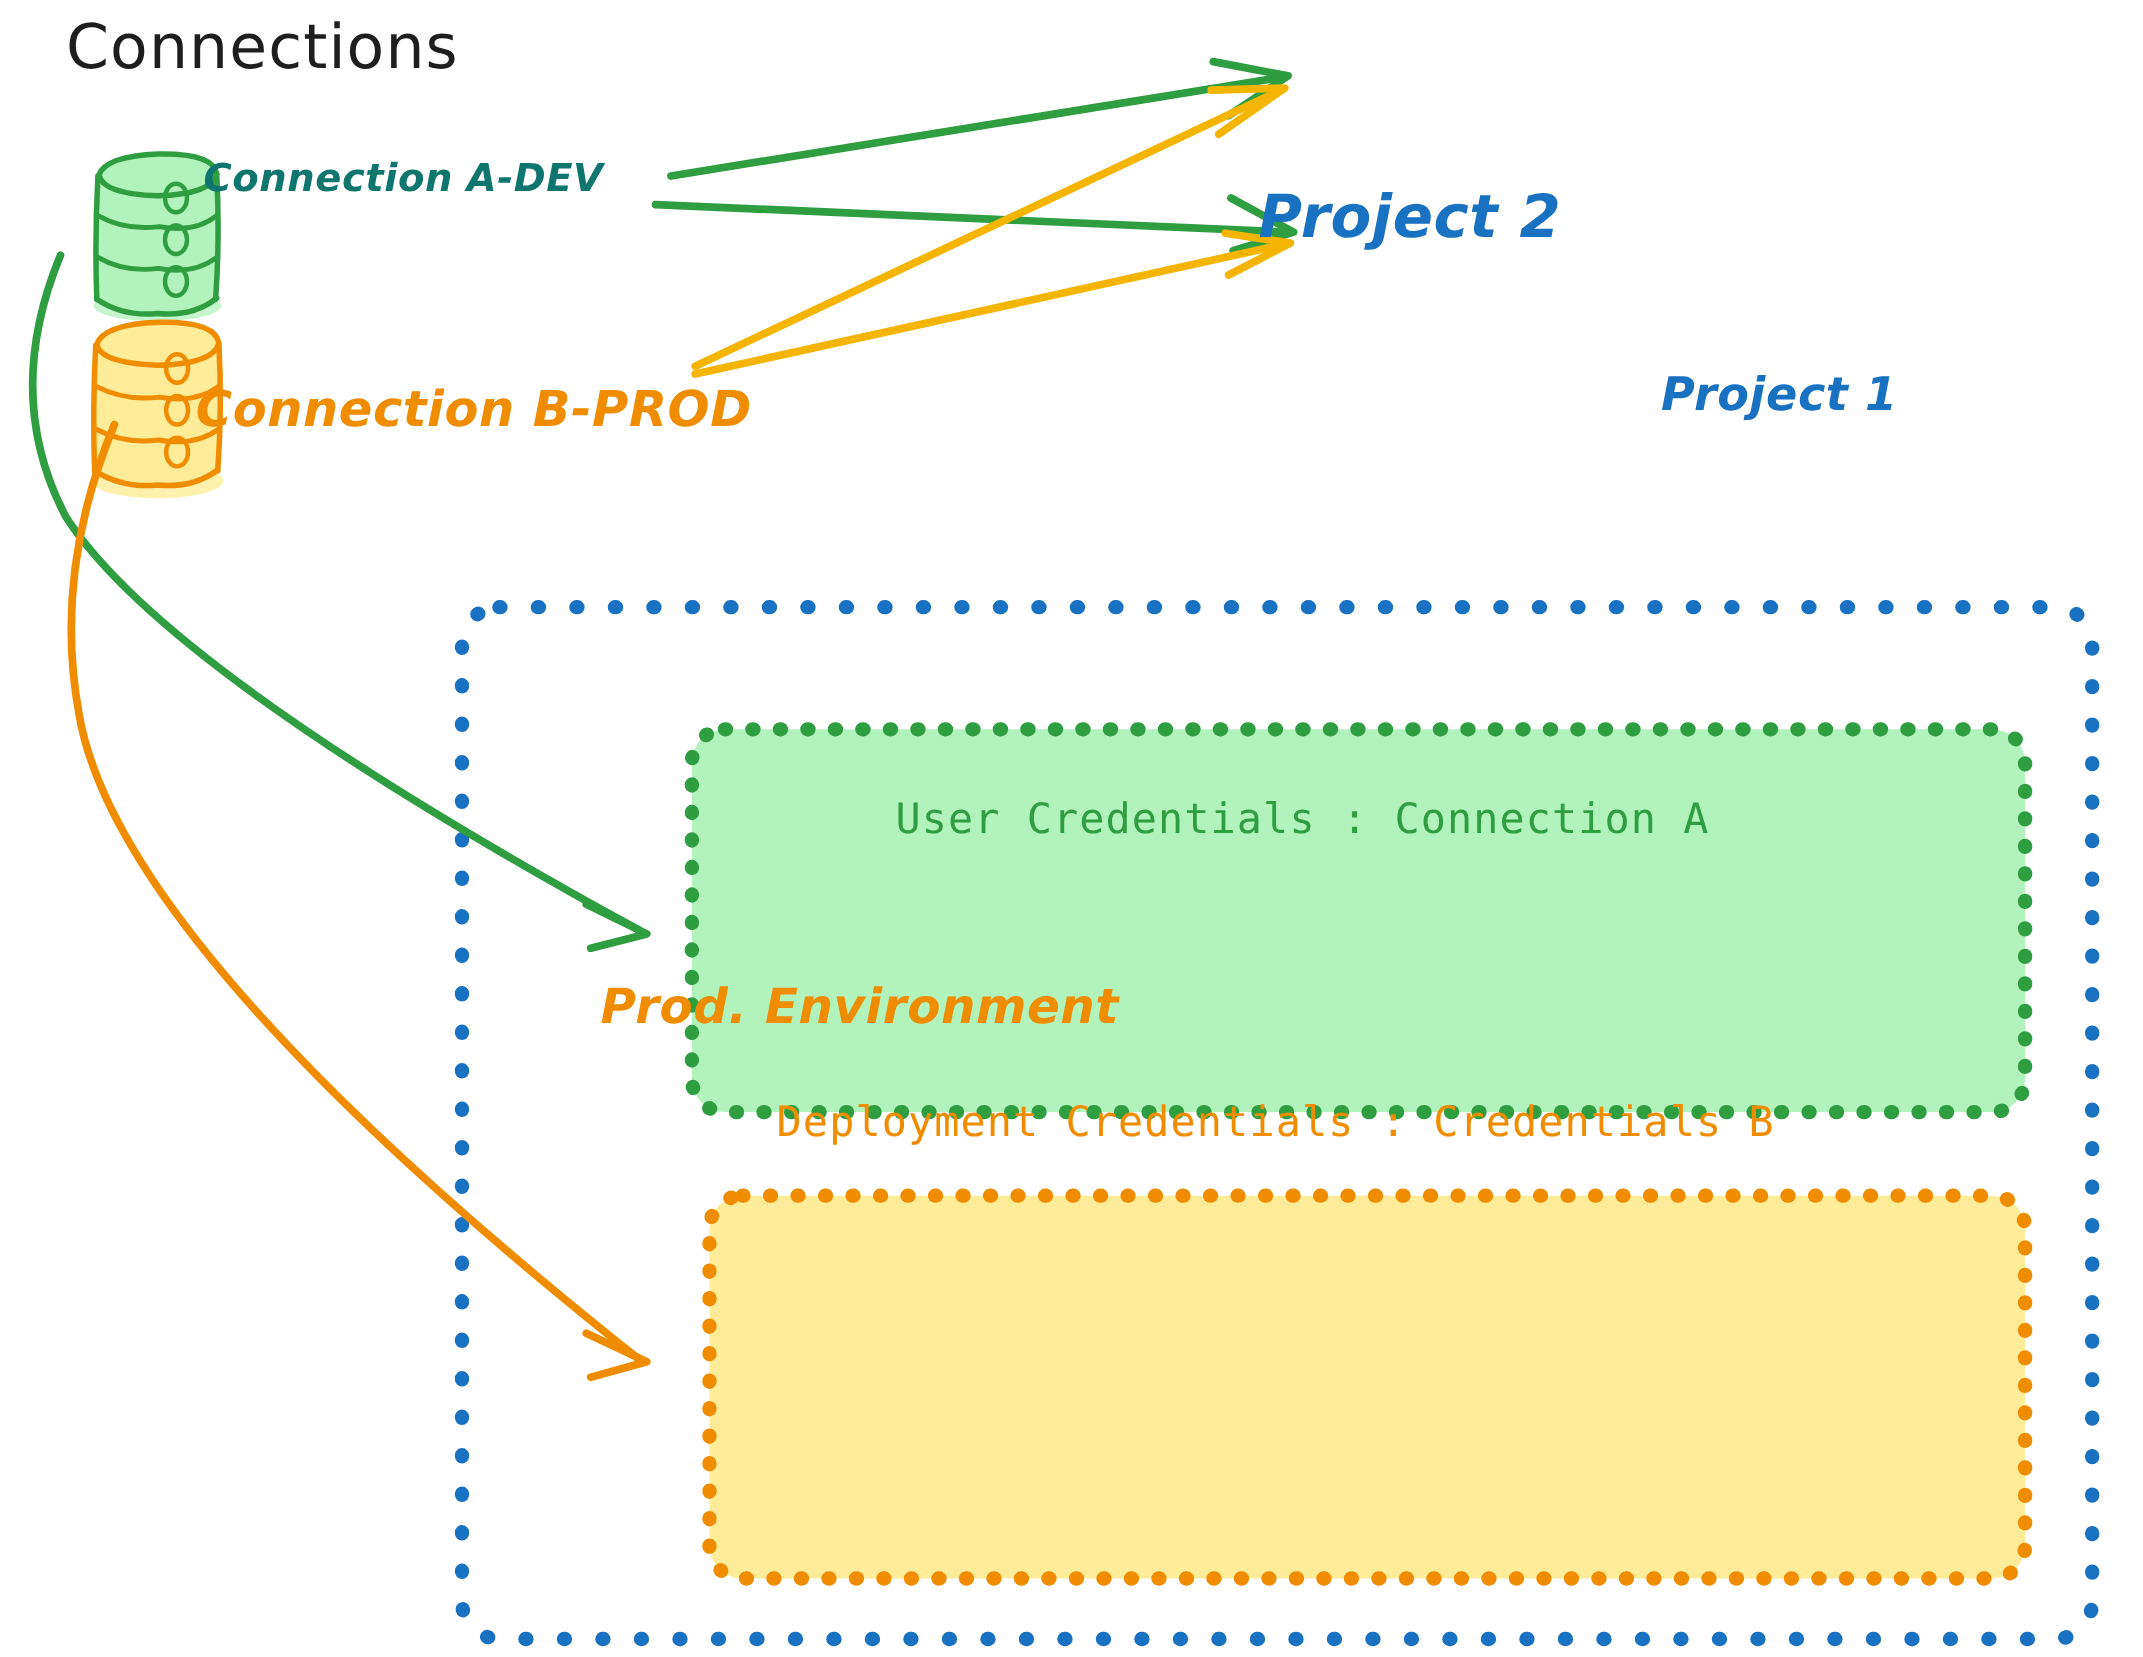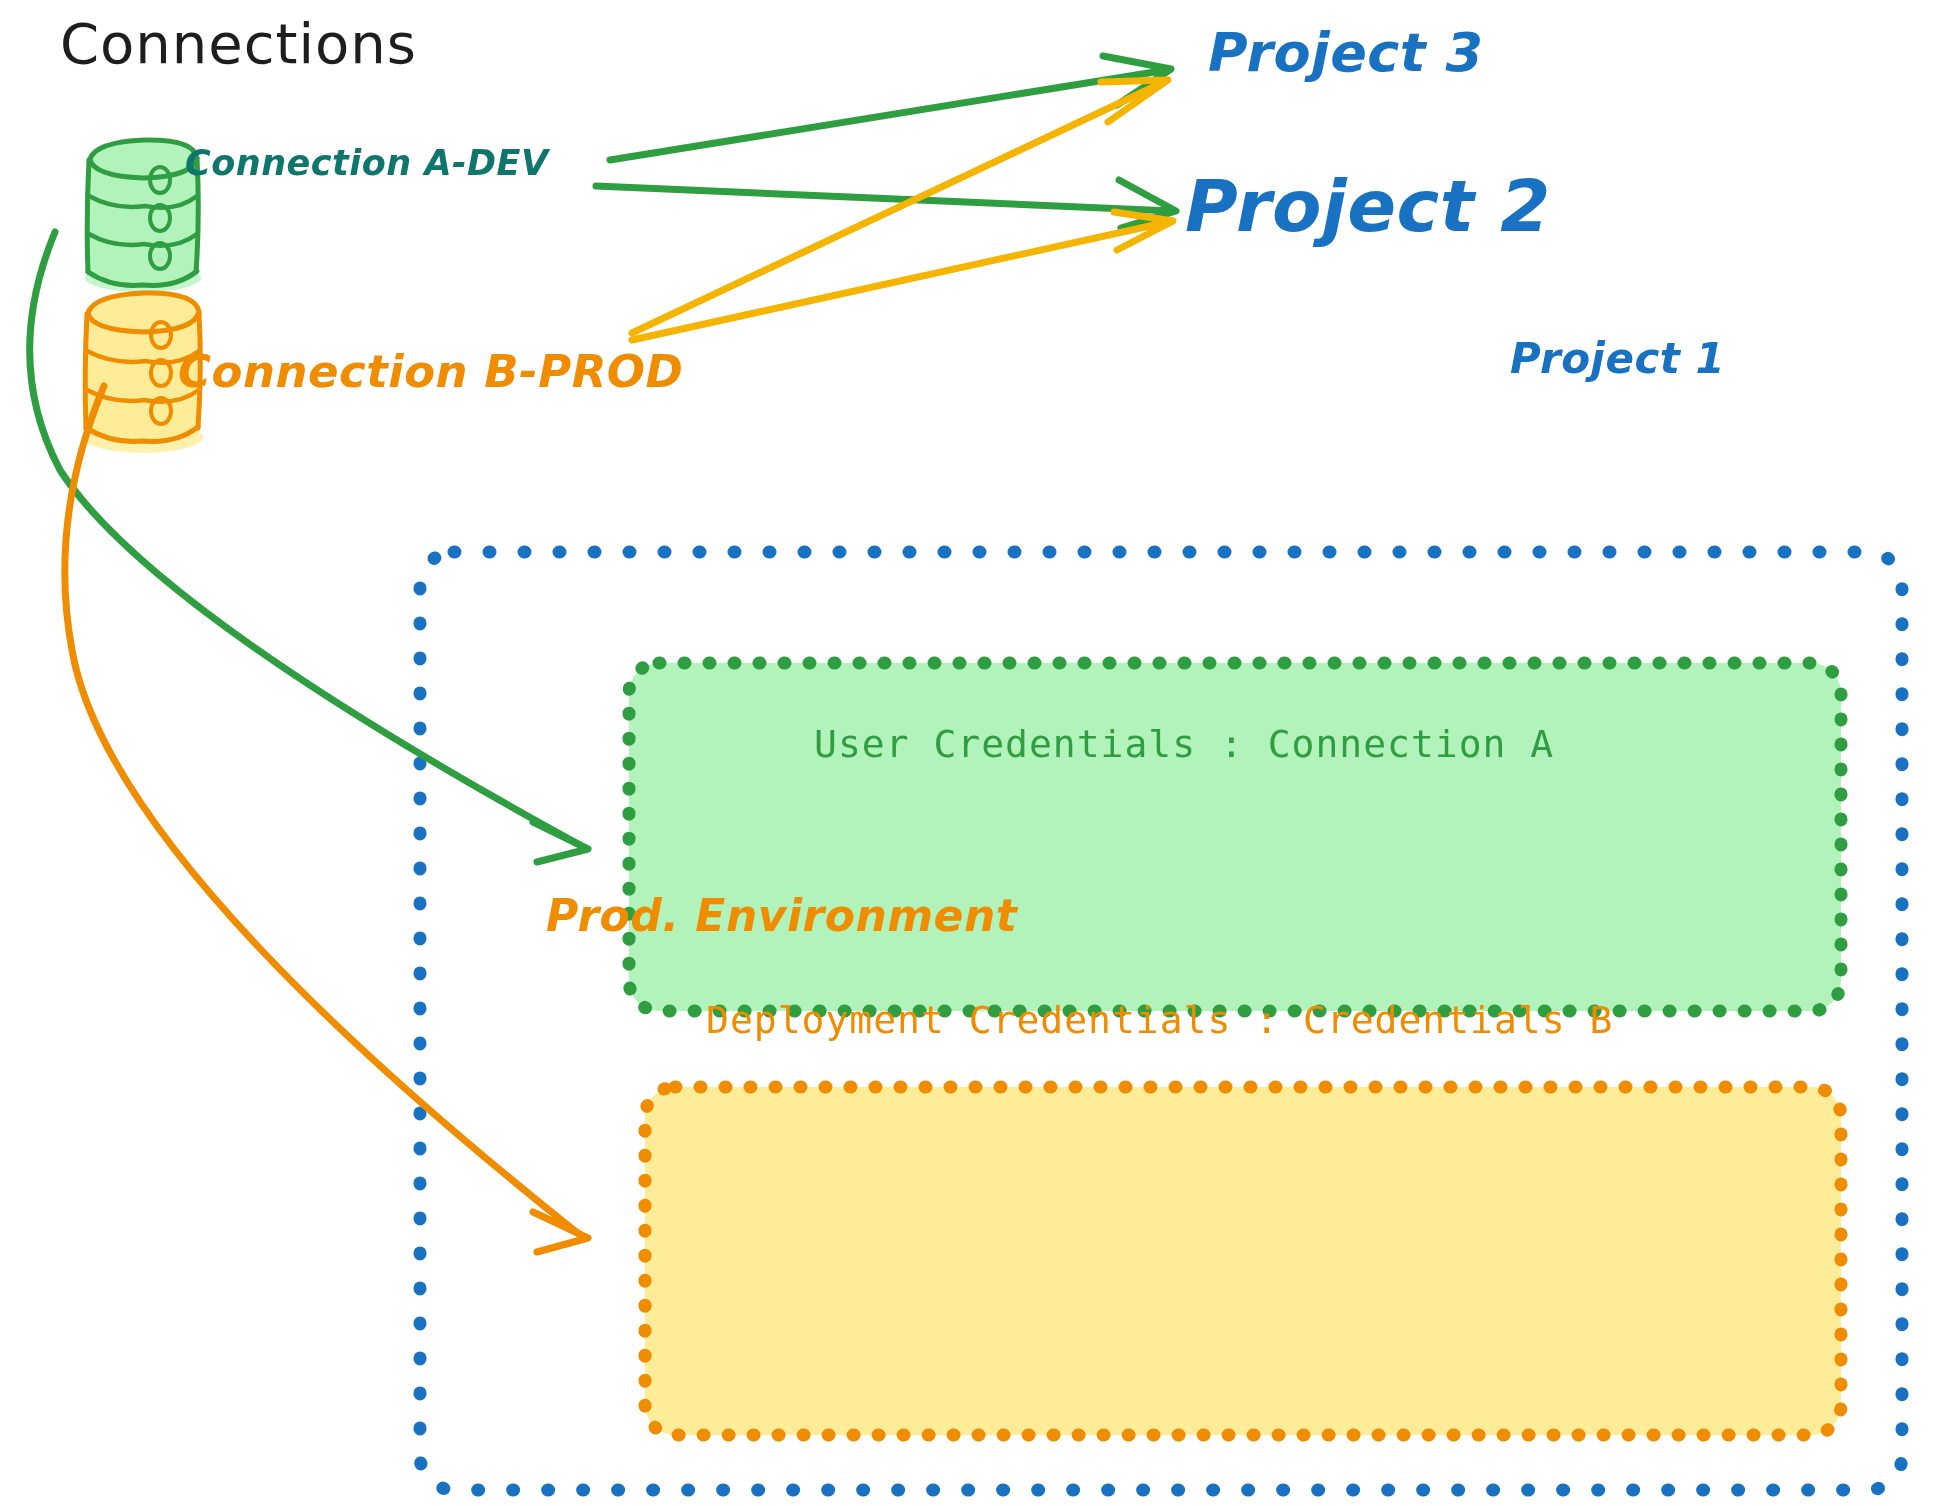--- a/index.html
+++ b/index.html
@@ -60,23 +60,23 @@
     color: #f08c00;
     margin-top: 36px;
   }
   #label-project-3 {
     left: 1208px;
     top: 26px;
     font-size: 54px;
     color: #1971c2;
   }
   #label-project-2 {
-    left: 1185px;
+    left: 1144px;
     top: 170px;
-    font-size: 72px;
+    font-size: 54px;
     color: #1971c2;
   }
   #label-project-1 {
     left: 1510px;
     top: 338px;
     font-size: 42px;
     color: #1971c2;
   }
   #label-dev-env {
     left: 536px;
@@ -186,21 +186,20 @@
       <path d="M533 1212 L588 1238 L537 1252" fill="none" stroke="#f08c00" stroke-width="7" stroke-linecap="round" stroke-linejoin="round"></path>
     </g>
   </svg>
 
   <div class="lbl" id="title-connections">Connections</div>
 
   <div class="lbl hand" id="label-conn-a">Connection A-DEV</div>
 
   <div class="lbl hand" id="label-conn-b">Connection B-PROD</div>
 
-  <div class="lbl hand" id="label-project-3">Project 3</div>
 
   <div class="lbl hand" id="label-project-2">Project 2</div>
 
   <div class="lbl hand" id="label-project-1">Project 1</div>
 
 
   <div class="lbl mono" id="label-dev-creds">User Credentials : Connection A</div>
 
   <div class="lbl hand" id="label-prod-env">Prod. Environment</div>
 

